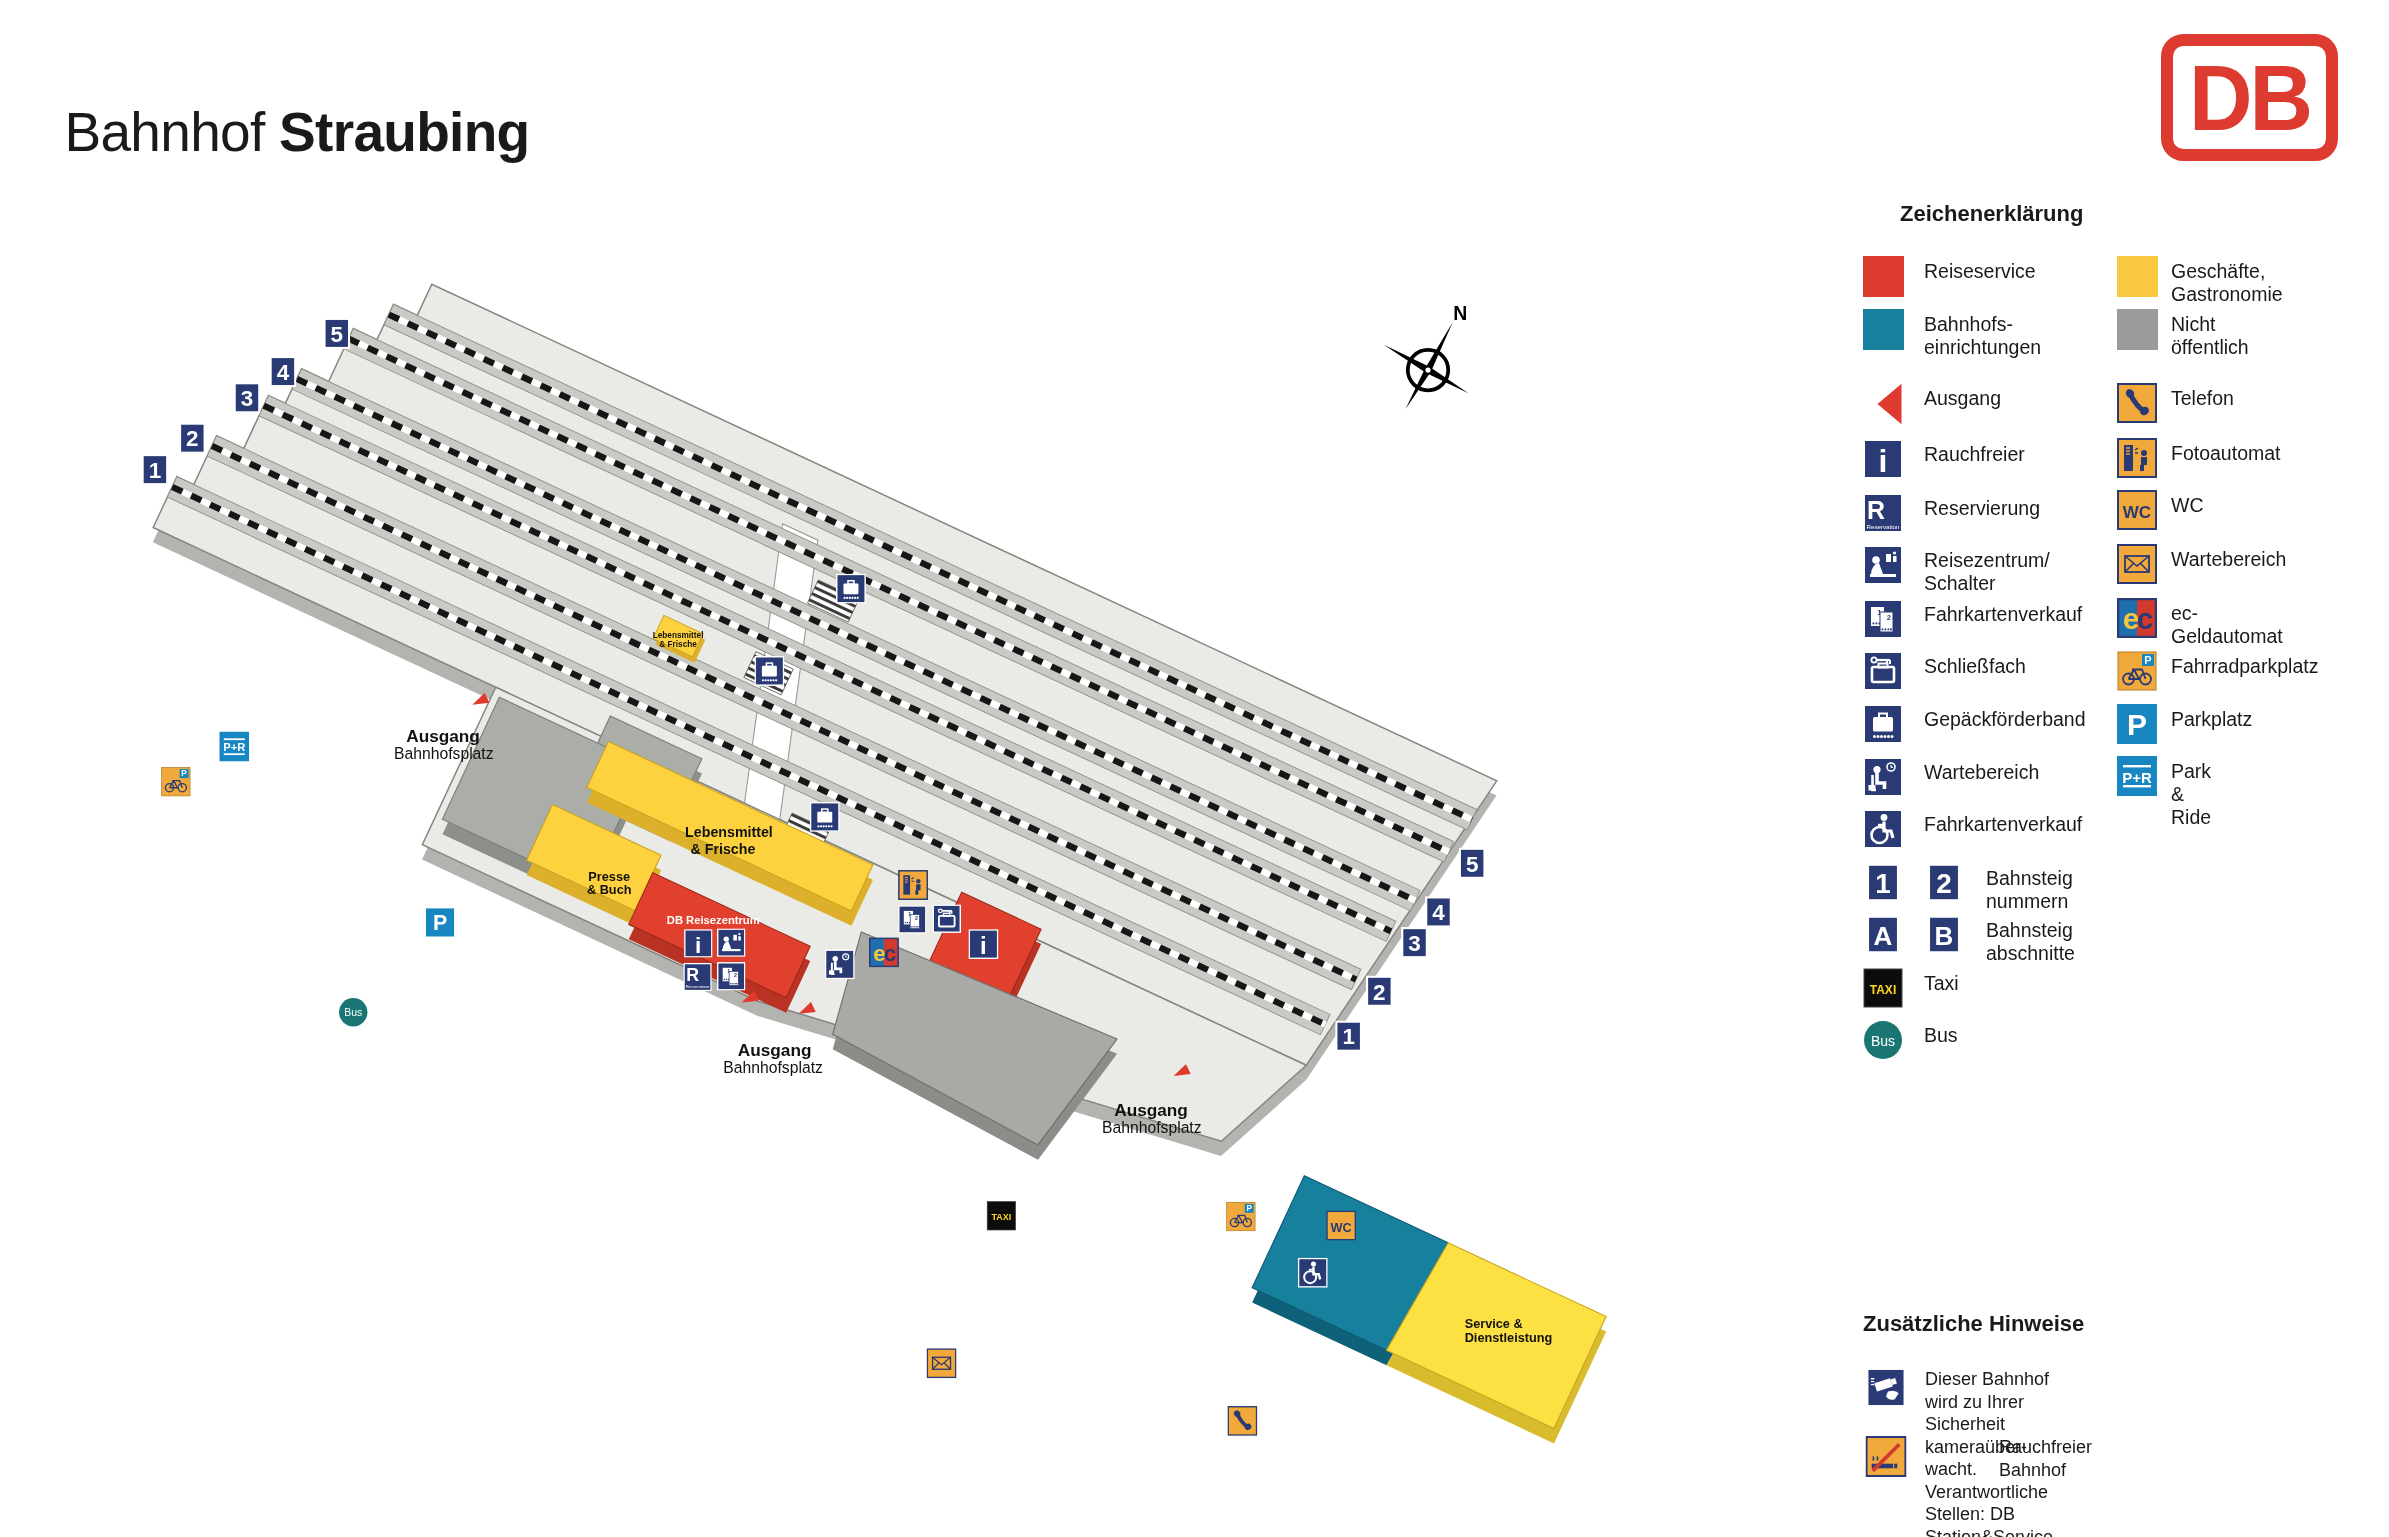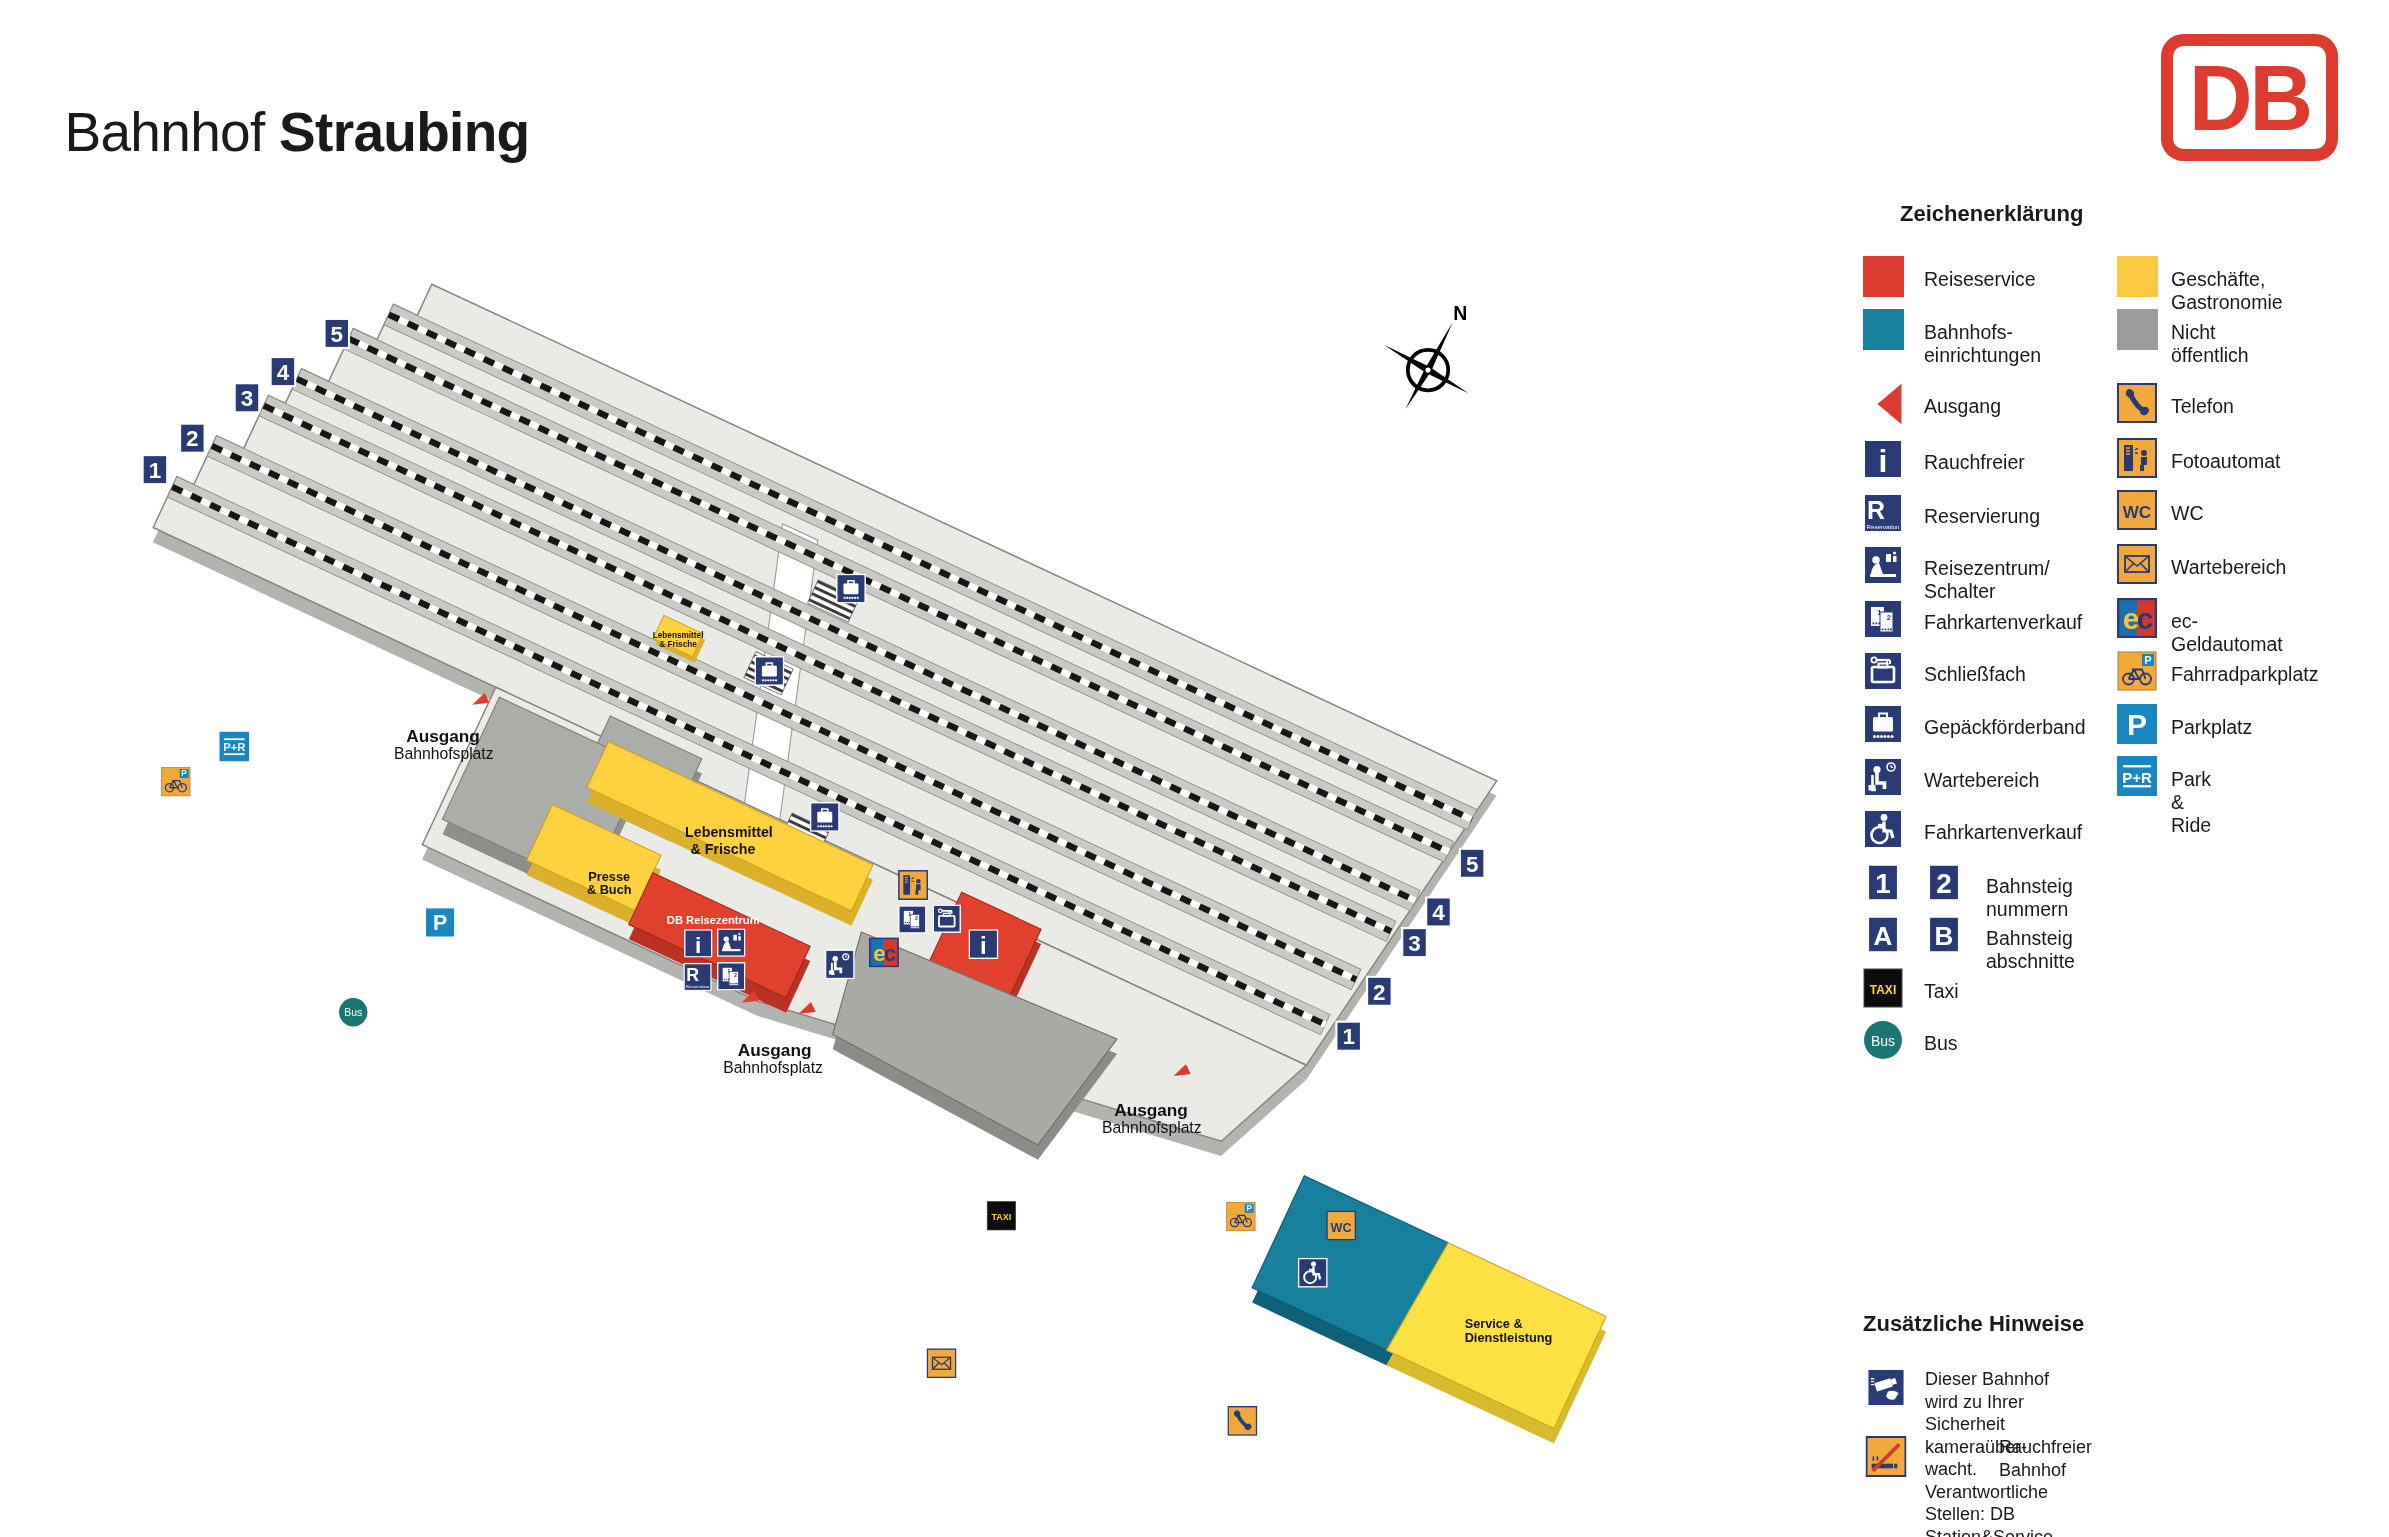--- a/index.html
+++ b/index.html
@@ -11,21 +11,21 @@
   
   #dblogo{left:2161px;top:25px;width:177px;height:127px;border:12.7px solid #dd3a30;border-radius:22.5px;box-sizing:border-box;display:flex;align-items:center;justify-content:center;margin-top:9px;}
   #dblogo span{color:#dd3a30;font-weight:bold;font-size:88px;letter-spacing:-3px;line-height:1;transform:scaleY(1.05);}
   
   #legendhdr{left:1863px;top:201px;font-size:22px;font-weight:bold;margin-left:37px;}
   .lrow{position:absolute;}
   .lic{position:absolute;left:0;top:0;}
   .llab{position:absolute;font-size:19.5px;line-height:23px;white-space:pre-line;}
   .colL .lic{left:1863px;} .colL .llab{left:1924px;}
   .colR .lic{left:2117px;} .colR .llab{left:2171px;}
-  .llab{margin-top:12px;}
+  .llab{margin-top:4px;}
   .sw{width:41px;height:41px;display:block;}
   .sw-red{background:#dd3a30;} .sw-teal{background:#16809d;} .sw-yellow{background:#fbc843;} .sw-gray{background:#9b9c9a;}
   
   #hinwhdr{left:1863px;top:1311px;font-size:22px;font-weight:bold;}
   .htext{font-size:18px;line-height:22.5px;white-space:pre-line;}
   svg text{font-family:"Liberation Sans",sans-serif;}
 </style>
 </head>
 <body>
 

